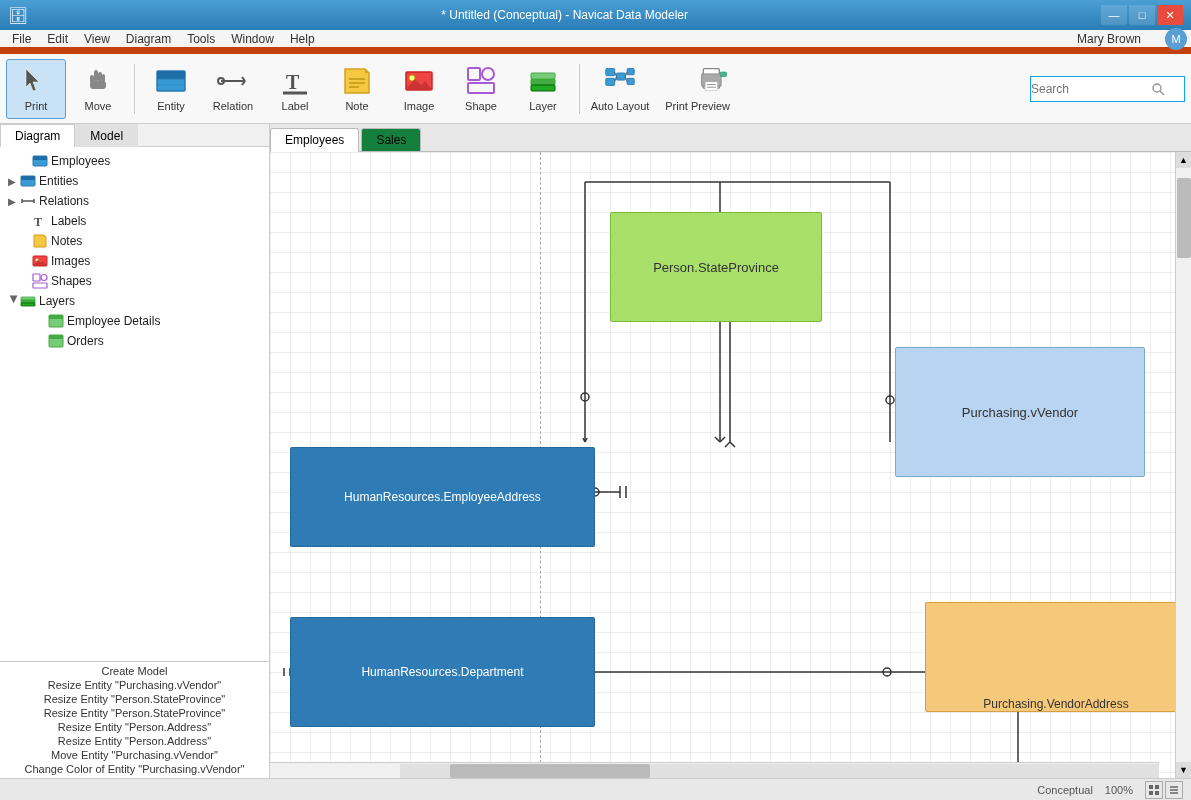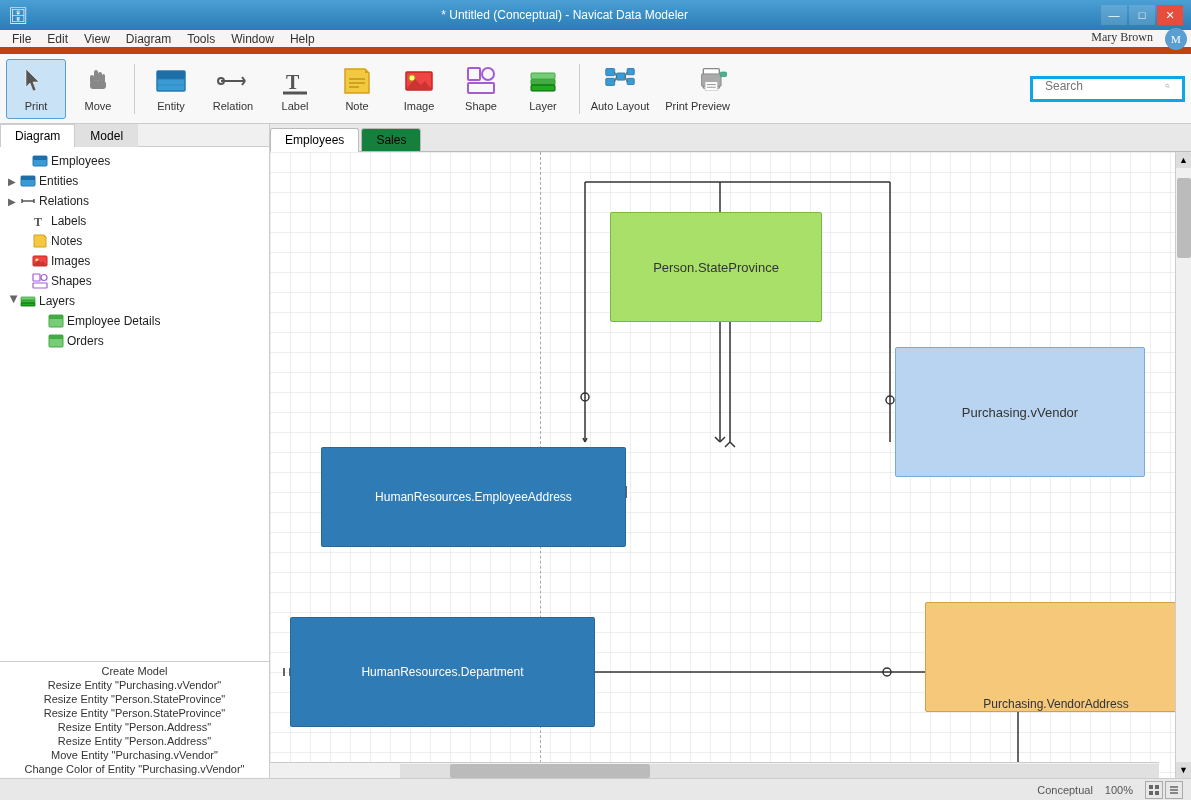--- a/index.html
+++ b/index.html
@@ -36,23 +36,23 @@
     .tool-btn {
       display: flex; flex-direction: column; align-items: center; justify-content: center;
       width: 60px; height: 60px; cursor: pointer; border: 1px solid transparent;
       border-radius: 3px; gap: 3px; font-size: 11px; color: #333;
       background: transparent;
     }
     .tool-btn.active { background: #c9e2f5; border-color: #5a9fd4; }
     .tool-icon { width: 32px; height: 32px; display: flex; align-items: center; justify-content: center; }
     .toolbar-sep { width: 1px; height: 50px; background: #ccc; margin: 0 4px; }
     #search-box {
-      margin-left: auto; display: flex; align-items: flex-start;
-      border: 3px solid #0ea5e9; background: white; height: 26px;
-      padding: 0 12px; width: 155px;
+      margin-left: auto; display: flex; align-items: center;
+      border: 1px solid #0ea5e9; background: white; height: 26px;
+      padding: 0 0; width: 155px;
     }
     #search-box input {
       border: none; outline: none; font-size: 12px; width: 120px; background: transparent;
     }
 
     
     #main { display: flex; height: calc(800px - 30px - 24px - 70px - 22px); }
 
     
     #left-panel { width: 270px; min-width: 270px; background: white; border-right: 1px solid #ccc; display: flex; flex-direction: column; }
@@ -146,21 +146,21 @@
 </div>
 
 <div id="menu-bar">
   <span>File</span>
   <span>Edit</span>
   <span>View</span>
   <span>Diagram</span>
   <span>Tools</span>
   <span>Window</span>
   <span>Help</span>
-  <div style="margin-left:auto;display:flex;gap:4px;font-family:Liberation Serif, serif;">
+  <div style="margin-left:auto;display:flex;align-items:center;gap:16px;">
     <span style="font-size:12px;color:#333;">Mary Brown</span>
     <div style="width:22px;height:22px;border-radius:50%;background:#5a9fd4;display:flex;align-items:center;justify-content:center;color:white;font-size:11px;">M</div>
   </div>
 </div>
 
 <div id="toolbar">
 
   <div class="tool-btn active">
     <div class="tool-icon">
       <svg width="28" height="28" viewBox="0 0 28 28">
@@ -496,21 +496,21 @@
           </svg>
 
           <div class="entity-box entity-green" style="left:340px; top:60px; width:212px; height:110px;">
             <span>Person.StateProvince</span>
           </div>
 
           <div class="entity-box entity-light-blue" style="left:625px; top:195px; width:250px; height:130px;">
             <span>Purchasing.vVendor</span>
           </div>
 
-          <div class="entity-box entity-blue" style="left:20px; top:295px; width:305px; height:100px; font-size:12px;margin-left:31px;">
+          <div class="entity-box entity-blue" style="left:20px; top:295px; width:305px; height:100px; font-size:12px;">
             <span>HumanResources.EmployeeAddress</span>
           </div>
 
 
           <div class="entity-box entity-blue" style="left:20px; top:465px; width:305px; height:110px; font-size:12px;">
             <span>HumanResources.Department</span>
           </div>
 
           <div class="entity-box entity-orange" style="left:655px; top:450px; width:262px; height:110px; font-size:12px;">
             <span>Purchasing.VendorAddress</span>

